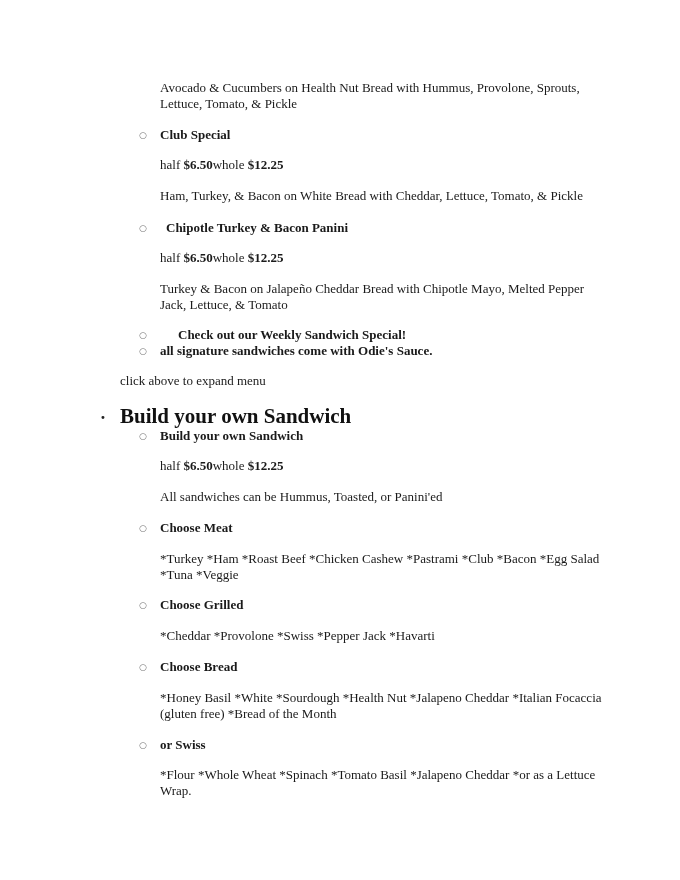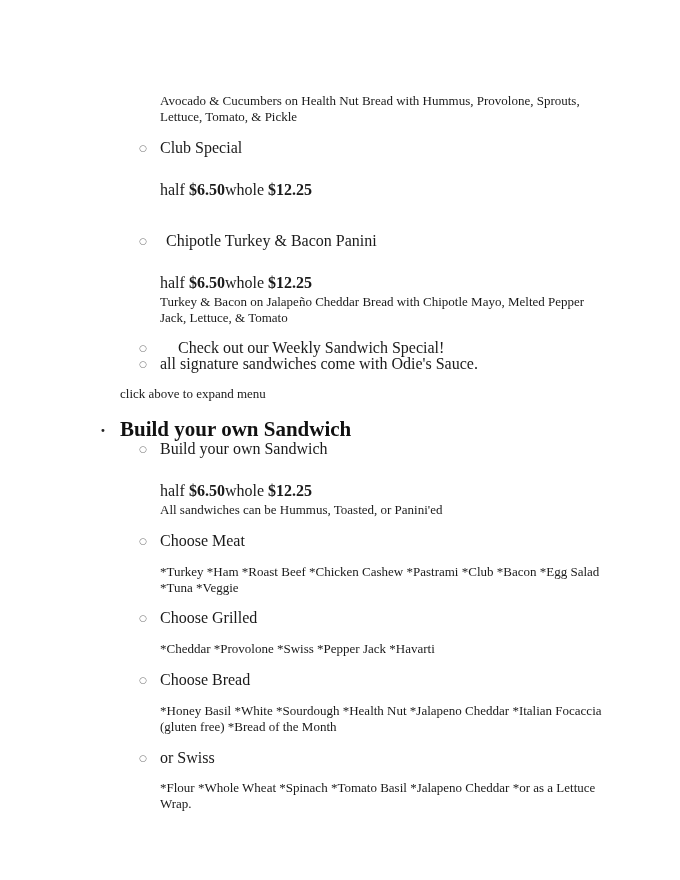--- a/index.html
+++ b/index.html
@@ -12,21 +12,21 @@
       height: 880px;
       position: relative;
       overflow: hidden;
       font-family: "Liberation Serif", "DejaVu Serif", serif;
       color: #1a1a1a;
       font-size: 13px;
     }
     .page {
       position: absolute;
       left: 0;
-      top: 13px;
+      top: 0;
       width: 680px;
       height: 780px;
     }
     .abs { position: absolute; }
     .text {
       line-height: 16px;
       font-size: 13px;
     }
     .desc {
       left: 160px;
@@ -36,30 +36,29 @@
       position: absolute;
       left: 139px;
       font-size: 9px;
       color: #777;
       font-family: "DejaVu Sans", sans-serif;
       line-height: 16px;
     }
     .sub-title {
       position: absolute;
       left: 160px;
-      font-weight: normal;
-      font-size: 16px;
+      font-weight: bold;
+      font-size: 13px;
       line-height: 16px;
     }
     .price {
       position: absolute;
       left: 160px;
-      font-size: 16px;
+      font-size: 13px;
       line-height: 16px;
-      margin-top: 12px;
     }
     .price b { font-weight: bold; }
     .main-bullet {
       position: absolute;
       left: 100px;
       top: 412px;
       font-size: 10px;
       line-height: 12px;
       font-family: "DejaVu Sans", sans-serif;
       color: #222;
@@ -85,20 +84,21 @@
 
 <div class="page">
 
   <div class="abs text desc" style="top:80px;">Avocado &amp; Cucumbers on Health Nut Bread with Hummus, Provolone, Sprouts, Lettuce, Tomato, &amp; Pickle</div>
 
   <span class="sub-bullet" style="top:127px;">○</span>
   <div class="sub-title" style="top:127px;">Club Special</div>
   <div class="price" style="top:157px;">
     <span>half </span><b>$6.50</b><span>whole </span><b>$12.25</b>
   </div>
+  <div class="abs text desc" style="top:188px;">Ham, Turkey, &amp; Bacon on White Bread with Cheddar, Lettuce, Tomato, &amp; Pickle</div>
 
   <span class="sub-bullet" style="top:220px;">○</span>
   <div class="sub-title" style="top:220px;margin-left:6px;">Chipotle Turkey &amp; Bacon Panini</div>
   <div class="price" style="top:250px;">
     <span>half </span><b>$6.50</b><span>whole </span><b>$12.25</b>
   </div>
   <div class="abs text desc" style="top:281px;">Turkey &amp; Bacon on Jalapeño Cheddar Bread with Chipotle Mayo, Melted Pepper Jack, Lettuce, &amp; Tomato</div>
 
   <span class="sub-bullet" style="top:327px;">○</span>
   <div class="sub-title" style="top:327px;margin-left:18px;">Check out our Weekly Sandwich Special!</div>

